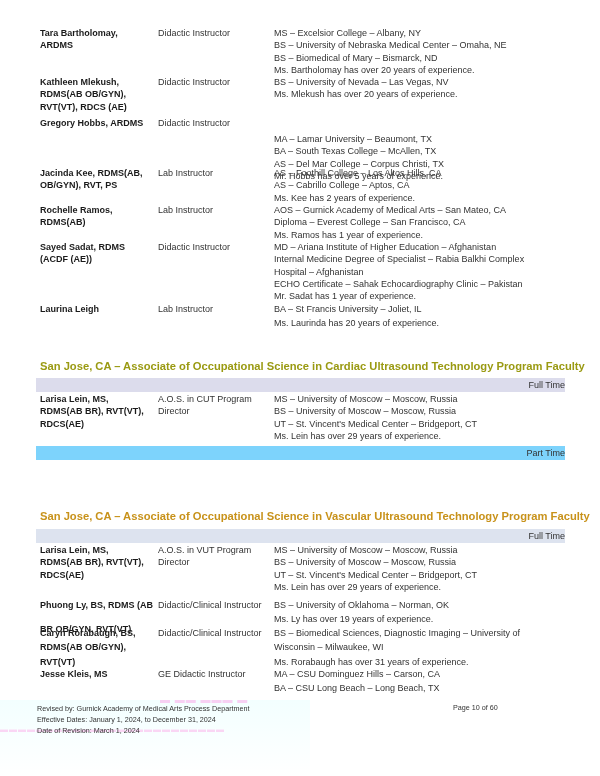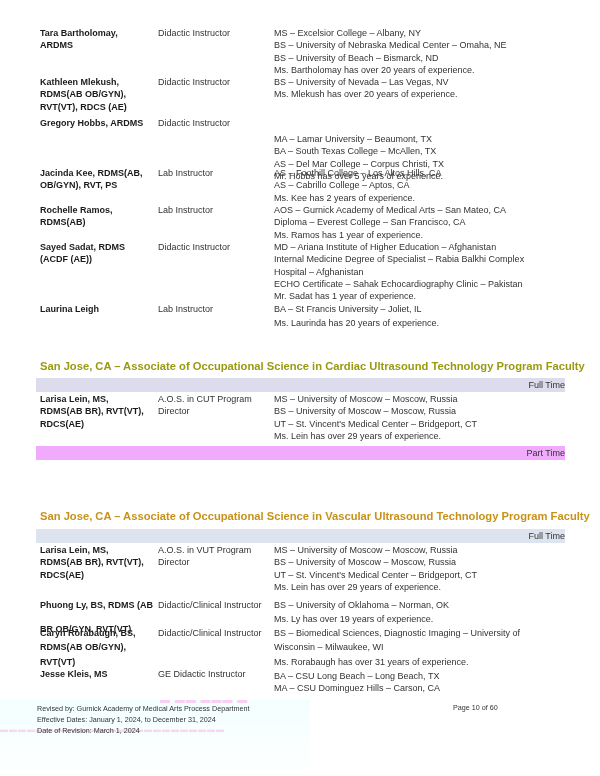--- a/index.html
+++ b/index.html
@@ -32,21 +32,21 @@
 
   <div class="row" style="top:27px;height:50px;">
     <div class="col-name">
       <span class="line">Tara Bartholomay,</span>
       <span class="line">ARDMS</span>
     </div>
     <div class="col-role">Didactic Instructor</div>
     <div class="col-cred">
       <span class="line">MS – Excelsior College – Albany, NY</span>
       <span class="line">BS – University of Nebraska Medical Center – Omaha, NE</span>
-      <span class="line">BS – University of Beach – Bismarck, ND</span>
+      <span class="line">BS – Biomedical of Mary – Bismarck, ND</span>
       <span class="line">Ms. Bartholomay has over 20 years of experience.</span>
     </div>
   </div>
 
   <div class="row" style="top:76px;height:40px;">
     <div class="col-name">
       <span class="line">Kathleen Mlekush,</span>
       <span class="line">RDMS(AB OB/GYN),</span>
       <span class="line">RVT(VT), RDCS (AE)</span>
     </div>
@@ -137,21 +137,21 @@
       <span class="line">Director</span>
     </div>
     <div class="col-cred">
       <span class="line">MS – University of Moscow – Moscow, Russia</span>
       <span class="line">BS – University of Moscow – Moscow, Russia</span>
       <span class="line">UT – St. Vincent's Medical Center – Bridgeport, CT</span>
       <span class="line">Ms. Lein has over 29 years of experience.</span>
     </div>
   </div>
 
-  <div class="band" style="top:446px;background:#f0abfc;">Part Time</div>
+  <div class="band" style="top:446px;background:#7dd3fc;">Part Time</div>
 
   <div class="section-title" style="top:510px;color:#c8921a;">San Jose, CA – Associate of Occupational Science in Vascular Ultrasound Technology Program Faculty</div>
 
   <div class="band" style="top:529px;background:#dde3ef;">Full Time</div>
 
   <div class="row" style="top:544px;height:52px;">
     <div class="col-name">
       <span class="line">Larisa Lein, MS,</span>
       <span class="line">RDMS(AB BR), RVT(VT),</span>
       <span class="line">RDCS(AE)</span>
@@ -199,22 +199,22 @@
   </div>
 
   <div class="row" style="top:668px;height:28px;">
     <div class="col-name">
       <span class="line">Jesse Kleis, MS</span>
     </div>
     <div class="col-role">
       <span class="line">GE Didactic Instructor</span>
     </div>
     <div class="col-cred">
+      <span class="line">MA – CSU Dominguez Hills – Carson, CA</span>
       <span class="line" style="margin-top:2px;">BA – CSU Long Beach – Long Beach, TX</span>
-      <span class="line">MA – CSU Dominguez Hills – Carson, CA</span>
     </div>
   </div>
 
   <div class="ghost" style="left:0;top:700px;width:310px;height:76px;background:linear-gradient(180deg, rgba(220,255,255,0.35), rgba(255,255,255,0));"></div>
   <div class="ghost" style="left:160px;top:694px;color:rgba(255,120,220,0.35);">▬ ▬▬ ▬▬▬ ▬</div>
   <div class="ghost" style="left:0;top:725px;color:rgba(255,120,220,0.3);font-size:8px;">▬▬▬▬▬▬▬▬▬▬▬▬▬▬▬▬▬▬▬▬▬▬▬▬▬</div>
 
   <div class="footer">
     <span class="line">Revised by: Gurnick Academy of Medical Arts Process Department</span>
     <span class="line">Effective Dates: January 1, 2024, to December 31, 2024</span>

